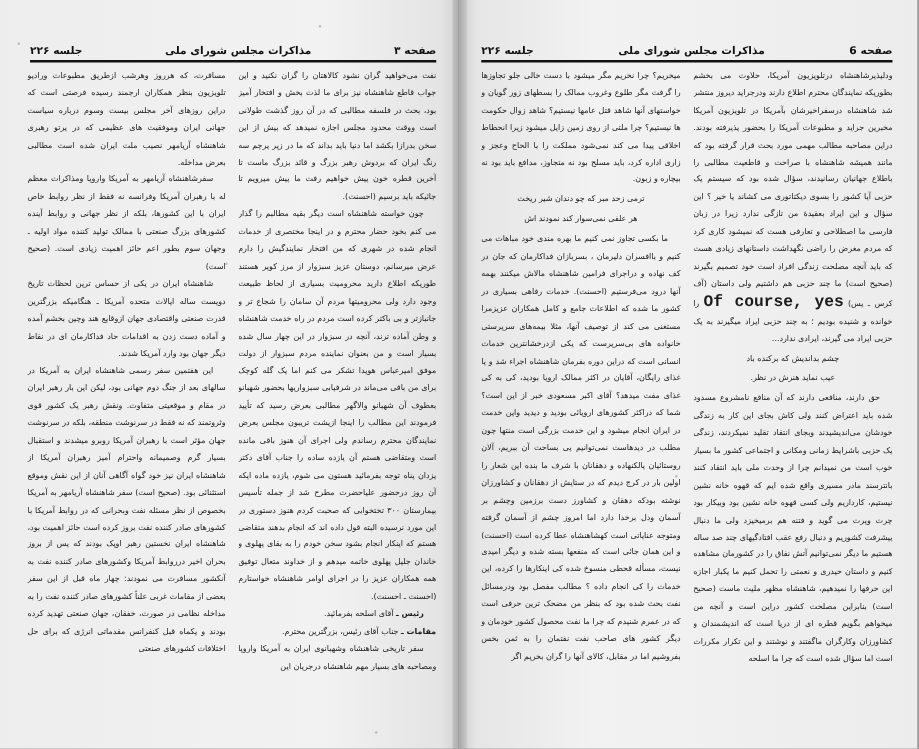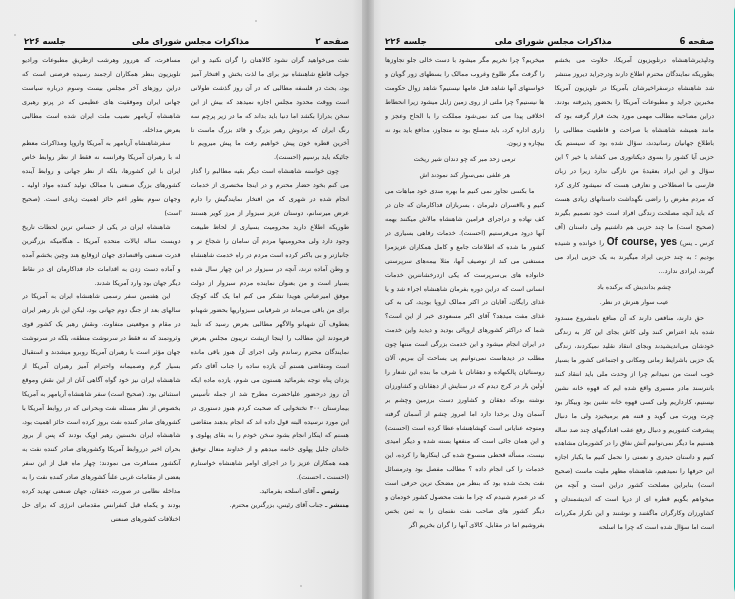--- a/index.html
+++ b/index.html
@@ -5,22 +5,21 @@
   html, body { margin: 0; padding: 0; }
   body {
     width: 735px; height: 599px; overflow: hidden;
     background: #e9e9e9;
     font-family: "DejaVu Sans", sans-serif;
     color: #1a1a1a;
   }
   .spread {
     position: relative; width: 735px; height: 599px;
     display: flex; flex-direction: row;
-    background: #14b8a6;
-    border-radius: 12px;
+    background: #737373;
   }
   .page {
     position: relative; width: 367px; height: 599px;
     background: #f1f1f1;
     box-sizing: border-box;
   }
   .page.left { background: linear-gradient(to right, #ededed 0%, #f2f2f2 70%, #e4e4e4 96%, #d0d0d0 100%); }
   .page.right { background: linear-gradient(to right, #cfcfcf 0%, #e6e6e6 4%, #f2f2f2 30%, #ececec 100%); }
   .header {
     position: absolute; top: 30px; left: 24px; right: 18px; height: 16px;
@@ -47,21 +46,21 @@
     overflow: hidden;
     text-align-last: right;
   }
   .col p { margin: 0; text-indent: 10px; }
   .col p.noind { text-indent: 0; }
   .col .verse {
     text-align: center; text-align-last: center; text-indent: 0;
     margin: 2px 0;
   }
   .col .speaker { font-weight: bold; }
-  .col .latin { direction: ltr; unicode-bidi: embed; font-family: Liberation Sans, sans-serif; font-weight: bold; font-size: 10px; }
+  .col .latin { direction: ltr; unicode-bidi: embed; font-family: Liberation Mono, monospace; font-weight: bold; font-size: 13px; }
   .speck { position: absolute; width: 2px; height: 2px; background: #9a9a9a; border-radius: 50%; opacity: .6; }
   .gutter {
     position: absolute; left: 362px; top: 0; width: 12px; height: 599px;
     background: linear-gradient(to right, rgba(0,0,0,0.10), rgba(0,0,0,0.18), rgba(0,0,0,0.06));
     pointer-events: none;
   }
 </style>
 </head>
 <body>
 
@@ -75,23 +74,24 @@
     </div>
     <div class="cols">
       <div class="col">
         <p class="noind">نفت می‌خواهید گران نشود کالاهتان را گران نکنید و این جواب قاطع شاهنشاه نیز برای ما لذت بخش و افتخار آمیز بود، بحث در فلسفه مطالبی که در آن روز گذشت طولانی است ووقت محدود مجلس اجازه نمیدهد که بیش از این سخن بدرازا بکشد اما دنیا باید بداند که ما در زیر پرچم سه رنگ ایران که بردوش رهبر بزرگ و قائد بزرگ ماست تا آخرین قطره خون پیش خواهیم رفت ما پیش میرویم تا جائیکه باید برسیم (احسنت).</p>
         <p>چون خواسته شاهنشاه است دیگر بقیه مطالبم را گذار می کنم بخود حضار محترم و در اینجا مختصری از خدمات انجام شده در شهری که من افتخار نمایندگیش را دارم عرض میرسانم، دوستان عزیز سبزوار از مرز کویر هستند طوریکه اطلاع دارید محرومیت بسیاری از لحاظ طبیعت وجود دارد ولی محرومیتها مردم آن سامان را شجاع تر و جانبازتر و بی باکتر کرده است مردم در راه خدمت شاهنشاه و وطن آماده ترند، آنچه در سبزوار در این چهار سال شده بسیار است و من بعنوان نماینده مردم سبزوار از دولت موفق امیرعباس هویدا تشکر می کنم اما یک گله کوچک برای من باقی می‌ماند در شرفیابی سبزواریها بحضور شهبانو بعطوف آن شهبانو والاگهر مطالبی بعرض رسید که تأیید فرمودند این مطالب را اینجا ازپشت تریبون مجلس بعرض نمایندگان محترم رساندم ولی اجرای آن هنوز باقی مانده است ومتقاضی هستم آن یازده ساده را جناب آقای دکتر یزدان پناه توجه بفرمائید هستون می شوم، یازده ماده ایکه آن روز درحضور علیاحضرت مطرح شد از جمله تأسیس بیمارستان ۳۰۰ تختخوابی که صحبت کردم هنوز دستوری در این مورد نرسیده البته قول داده اند که انجام بدهند متقاضی هستم که اینکار انجام بشود سخن خودم را به بقای پهلوی و خاندان جلیل پهلوی خاتمه میدهم و از خداوند متعال توفیق همه همکاران عزیز را در اجرای اوامر شاهنشاه خواستارم (احسنت ـ احسنت).</p>
         <p>
           <span class="speaker">رئیس ـ</span>
           <span>آقای اسلحه بفرمائید.</span>
         </p>
         <p class="noind">
-          <span class="speaker">منتشر ـ</span>
+          <span class="speaker">مقامات ـ</span>
           <span>جناب آقای رئیس، بزرگترین محترم.</span>
         </p>
+        <p>سفر تاریخی شاهنشاه وشهبانوی ایران به آمریکا واروپا ومصاحبه های بسیار مهم شاهنشاه درجریان این</p>
       </div>
       <div class="col">
         <p class="noind">مسافرت، که هرروز وهرشب ازطریق مطبوعات ورادیو تلویزیون بنظر همکاران ارجمند رسیده فرصتی است که دراین روزهای آخر مجلس بیست وسوم درباره سیاست جهانی ایران وموفقیت های عظیمی که در پرتو رهبری شاهنشاه آریامهر نصیب ملت ایران شده است مطالبی بعرض مداخله.</p>
         <p>سفرشاهنشاه آریامهر به آمریکا واروپا ومذاکرات معظم له با رهبران آمریکا وفرانسه نه فقط از نظر روابط خاص ایران با این کشورها، بلکه از نظر جهانی و روابط آینده کشورهای بزرگ صنعتی با ممالک تولید کننده مواد اولیه ـ وجهان سوم بطور اعم حائز اهمیت زیادی است. (صحیح است)</p>
         <p>شاهنشاه ایران در یکی از حساس ترین لحظات تاریخ دویست ساله ایالات متحده آمریکا ـ هنگامیکه بزرگترین قدرت صنعتی واقتصادی جهان ازوقایع هند وچین بخشم آمده و آماده دست زدن به اقدامات حاد فداکارمان ای در نقاط دیگر جهان بود وارد آمریکا شدند.</p>
         <p>این هفتمین سفر رسمی شاهنشاه ایران به آمریکا در سالهای بعد از جنگ دوم جهانی بود، لیکن این بار رهبر ایران در مقام و موقعیتی متفاوت. ونقش رهبر یک کشور قوی وثروتمند که نه فقط در سرنوشت منطقه، بلکه در سرنوشت جهان مؤثر است با رهبران آمریکا روبرو میشدند و استقبال بسیار گرم وصمیمانه واحترام آمیز رهبران آمریکا از شاهنشاه ایران نیز خود گواه آگاهی آنان از این نقش وموقع استثنائی بود. (صحیح است) سفر شاهنشاه آریامهر به آمریکا بخصوص از نظر مسئله نفت وبحرانی که در روابط آمریکا با کشورهای صادر کننده نفت بروز کرده است حائز اهمیت بود، شاهنشاه ایران نخستین رهبر اوپک بودند که پس از بروز بحران اخیر درروابط آمریکا وکشورهای صادر کننده نفت به آنکشور مسافرت می نمودند: چهار ماه قبل از این سفر بعضی از مقامات غربی علناً کشورهای صادر کننده نفت را به مداخله نظامی در صورت، خفقان، جهان صنعتی تهدید کرده بودند و یکماه قبل کنفرانس مقدماتی انرژی که برای حل اختلافات کشورهای صنعتی</p>
       </div>
     </div>
   </div>
 
@@ -102,21 +102,21 @@
       <span>صفحه 6</span>
     </div>
     <div class="cols">
       <div class="col">
         <p class="noind">
           <span>ودلپذیرشاهنشاه درتلویزیون آمریکا، حلاوت می بخشم بطوریکه نمایندگان محترم اطلاع دارند ودرجراید دیروز منتشر شد شاهنشاه درسفراخیرشان بآمریکا در تلویزیون آمریکا مخبرین جراید و مطبوعات آمریکا را بحضور پذیرفته بودند. دراین مصاحبه مطالب مهمی مورد بحث قرار گرفته بود که مانند همیشه شاهنشاه با صراحت و قاطعیت مطالبی را باطلاع جهانیان رسانیدند، سؤال شده بود که سیستم یک حزبی آیا کشور را بسوی دیکتاتوری می کشاند یا خیر ؟ این سؤال و این ایراد بعقیدهٔ من تازگی ندارد زیرا در زبان فارسی ما اصطلاحی و تعارفی هست که نمیشود کاری کرد که مردم مغرض را راضی نگهداشت داستانهای زیادی هست که باید آنچه مصلحت زندگی افراد است خود تصمیم بگیرند (صحیح است) ما چند حزبی هم داشتیم ولی داستان (آف کرس ـ یس)</span>
           <span class="latin">Of course, yes</span>
           <span>را خوانده و شنیده بودیم ؛ به چند حزبی ایراد میگیرند به یک حزبی ایراد می گیرند، ایرادی ندارد...</span>
         </p>
         <p class="verse">چشم بداندیش که برکنده باد</p>
-        <p class="verse">عیب سوار هنرش در نظر.</p>
+        <p class="verse">عیب نماید هنرش در نظر.</p>
         <p>حق دارند، منافعی دارند که آن منافع نامشروع مسدود شده باید اعتراض کنند ولی کاش بجای این کار به زندگی خودشان می‌اندیشیدند وبجای انتقاد تقلید نمیکردند، زندگی یک حزبی باشرایط زمانی ومکانی و اجتماعی کشور ما بسیار خوب است من نمیدانم چرا از وحدت ملی باید انتقاد کنند بانترسند مادر مسیری واقع شده ایم که قهوه خانه نشین نیستیم، کارداریم ولی کسی قهوه خانه نشین بود وبیکار بود چرت وپرت می گوید و فتنه هم برمیخیزد ولی ما دنبال پیشرفت کشوریم و دنبال رفع عقب افتادگیهای چند صد ساله هستیم ما دیگر نمی‌توانیم آتش نفاق را در کشورمان مشاهده کنیم و داستان حیدری و نعمتی را تحمل کنیم ما یکبار اجازه این حرفها را نمیدهیم، شاهنشاه مظهر ملیت ماست (صحیح است) بنابراین مصلحت کشور دراین است و آنچه من میخواهم بگویم قطره ای از دریا است که اندیشمندان و کشاورزان وکارگران ماگفتند و نوشتند و این تکرار مکررات است اما سؤال شده است که چرا ما اسلحه</p>
       </div>
       <div class="col">
         <p class="noind">میخریم؟ چرا نخریم مگر میشود با دست خالی جلو تجاوزها را گرفت مگر طلوع وغروب ممالک را بسطهای زور گویان و خواستهای آنها شاهد قتل عامها نیستیم؟ شاهد زوال حکومت ها نیستیم؟ چرا ملتی از روی زمین زایل میشود زیرا انحطاط اخلاقی پیدا می کند نمی‌شود مملکت را با الحاح وعجز و زاری اداره کرد، باید مسلح بود نه متجاوز، مدافع باید بود نه بیچاره و زبون.</p>
         <p class="verse">ترمی زحد مبر که چو دندان شیر ریخت</p>
         <p class="verse">هر علفی نمی‌سوار کند نمودند اش</p>
         <p>ما بکسی تجاوز نمی کنیم ما بهره مندی خود مباهات می کنیم و باافسران دلیرمان ، بسربازان فداکارمان که جان در کف نهاده و دراجرای فرامین شاهنشاه مالاش میکنند بهمه آنها درود می‌فرستیم (احسنت). خدمات رفاهی بسیاری در کشور ما شده که اطلاعات جامع و کامل همکاران عزیزمرا مستغنی می کند از توصیف آنها، مثلا بیمه‌های سرپرستی خانواده های بی‌سرپرست که یکی ازدرخشانترین خدمات انسانی است که دراین دوره بفرمان شاهنشاه اجراء شد و یا غذای رایگان، آقایان در اکثر ممالک اروپا بودید، کی به کی غذای مفت میدهد؟ آقای اکبر مسعودی خبر از این است؟ شما که دراکثر کشورهای اروپائی بودید و دیدید واین خدمت در ایران انجام میشود و این خدمت بزرگی است منتها چون مطلب در دیدهاست نمی‌توانیم پی بساحت آن ببریم، آلان روستائیان پالکنهاده و دهقانان با شرف ما بنده این شعار را اولین بار در کرج دیدم که در ستایش از دهقانان و کشاورزان نوشته بودکه دهقان و کشاورز دست برزمین وچشم بر آسمان ودل برخدا دارد اما امروز چشم از آسمان گرفته ومتوجه عنایاتی است کهشاهنشاه عطا کرده است (احسنت) و این همان جائی است که منفعها بسته شده و دیگر امیدی نیست، مسأله قحطی منسوخ شده کی اینکارها را کرده، این خدمات را کی انجام داده ؟ مطالب مفصل بود ودرمسائل نفت بحث شده بود که بنظر من مضحک ترین حرفی است که در عمرم شنیدم که چرا ما نفت محصول کشور خودمان و دیگر کشور های صاحب نفت نفتمان را به ثمن بخس بفروشیم اما در مقابل، کالای آنها را گران بخریم اگر</p>
       </div>
     </div>
   </div>

